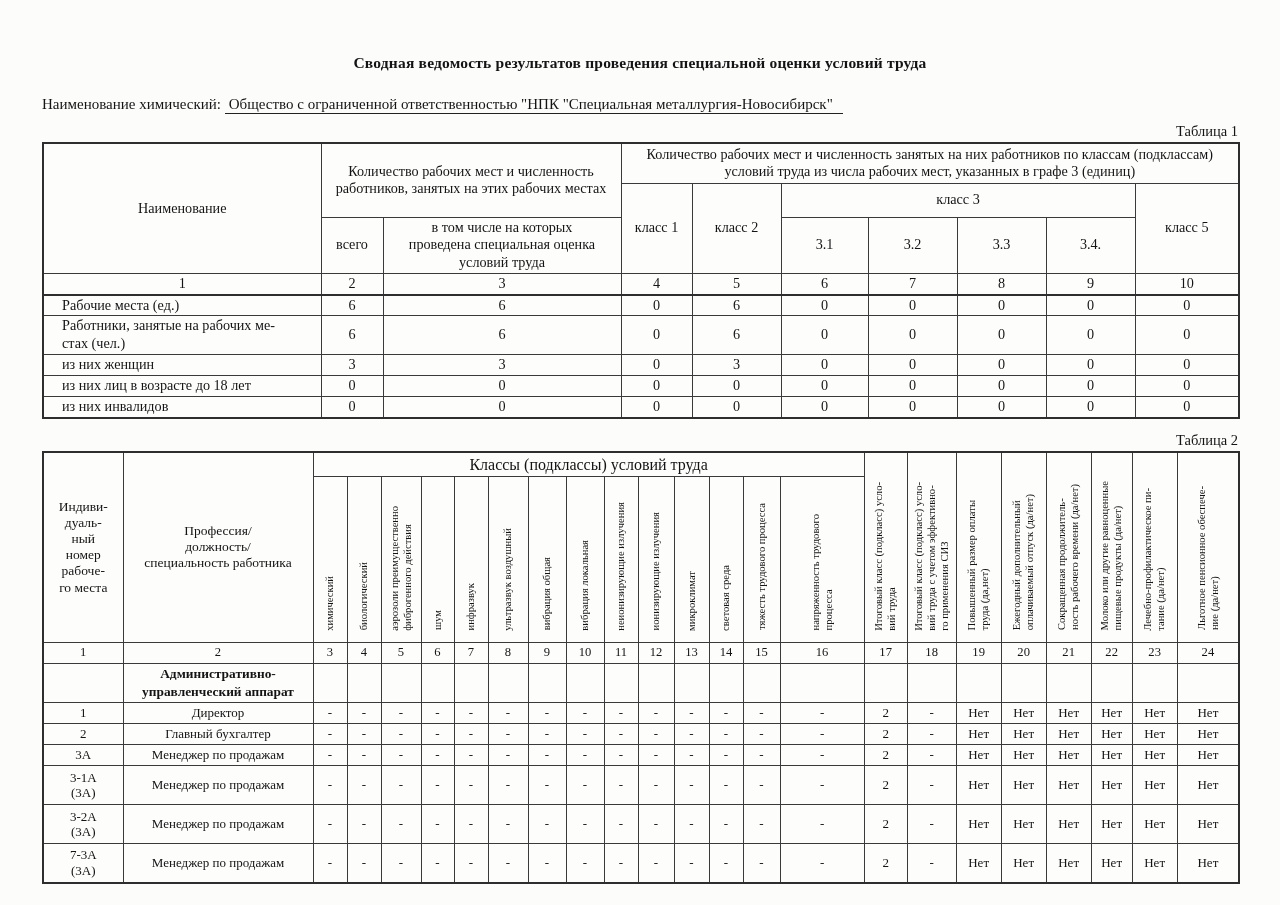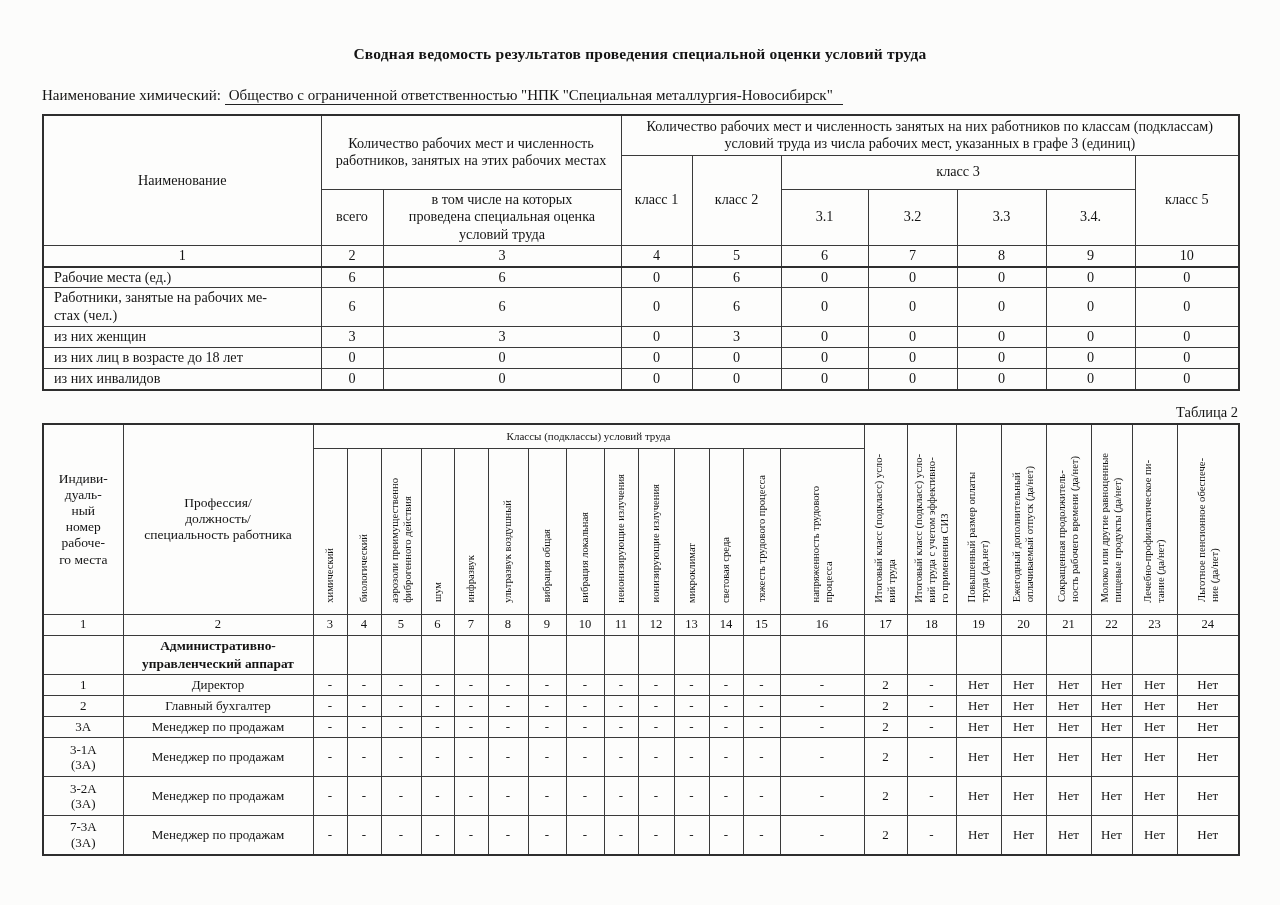--- a/index.html
+++ b/index.html
@@ -3,47 +3,47 @@
 <meta charset="utf-8">
 <style>
   html,body{margin:0;padding:0;background:#d8d8d8;}
   .page{
     width:1280px;height:905px;margin:0 auto;background:#fcfcfb;
     box-sizing:border-box;padding:38px 42px 0 42px;overflow:hidden;
     font-family:"Liberation Serif","DejaVu Serif",serif;color:#141414;
     position:relative;
   }
   .doc-title{
-    font-size:15.5px;font-weight:bold;text-align:center;margin:7px 0 24px 0;
+    font-size:15.5px;font-weight:bold;text-align:center;margin:16px 0 24px 0;
     letter-spacing:.2px;
   }
   .org-line{font-size:15px;margin:0 0 10px 0;}
   .u{border-bottom:1.2px solid #222;padding:0 10px 1px 4px;}
   .tcaption{text-align:right;font-size:14.5px;margin:0 0 2px 0;}
   table{border-collapse:collapse;table-layout:fixed;width:1196px;background:#fdfdfc;}
   table{border:2px solid #2e2e2e;}
   td{border:1px solid #3a3a3a;box-sizing:border-box;overflow:hidden;}
 
   
   #table1 td{font-size:14.2px;text-align:center;vertical-align:middle;padding:1px 4px;line-height:1.25;}
   #table1 thead td{white-space:pre-line;}
   #table1 thead tr:nth-child(1){height:40px;}
   #table1 thead tr:nth-child(2){height:34px;}
   #table1 thead tr:nth-child(3){height:56px;}
   #table1 tbody tr{height:21px;}
-  #table1 .lbl{text-align:left;white-space:pre-line;padding-left:10px;}
+  #table1 .lbl{text-align:left;white-space:pre-line;padding-left:18px;}
   #table1 .numrow td{border-bottom:2px solid #2e2e2e;}
 
   
   #table2{margin-top:1px;}
   #table2 td{font-size:13px;text-align:center;vertical-align:middle;padding:1px 2px;line-height:1.2;}
   #table2 thead tr:nth-child(1){height:25px;}
   #table2 thead tr:nth-child(2){height:166px;}
   #table2 .hcol{font-size:13.5px;white-space:pre-line;}
-  #table2 .ghead{font-size:11px;font-family:Liberation Serif, serif;}
+  #table2 .ghead{font-size:16px;font-family:Liberation Serif, serif;}
   #table2 td.rot{vertical-align:bottom;padding:7px 0 8px 0;}
   .vtext{
     display:inline-block;writing-mode:vertical-rl;transform:rotate(180deg);
     font-size:10.6px;line-height:1.25;white-space:pre-line;text-align:left;
     max-height:182px;
   }
   #table2 tbody tr{height:21px;}
   #table2 .num{font-size:12.6px;}
   #table2 .section{font-weight:bold;white-space:pre-line;font-size:13.4px;line-height:1.35;}
   #table2 .rid{white-space:pre-line;}
@@ -56,20 +56,21 @@
 
 <div class="page">
 
   <h1 class="doc-title">Сводная ведомость результатов проведения специальной оценки условий труда</h1>
 
   <div class="org-line">
     <span>Наименование химический:</span>
     <span class="u">Общество с ограниченной ответственностью "НПК "Специальная металлургия-Новосибирск"</span>
   </div>
 
+  <div class="tcaption">Таблица 1</div>
 
   <table id="table1">
     <colgroup>
       <col style="width:278px">
         <col style="width:62px">
         <col style="width:238px">
       <col style="width:71px">
         <col style="width:89px">
         <col style="width:87px">
       <col style="width:89px">

